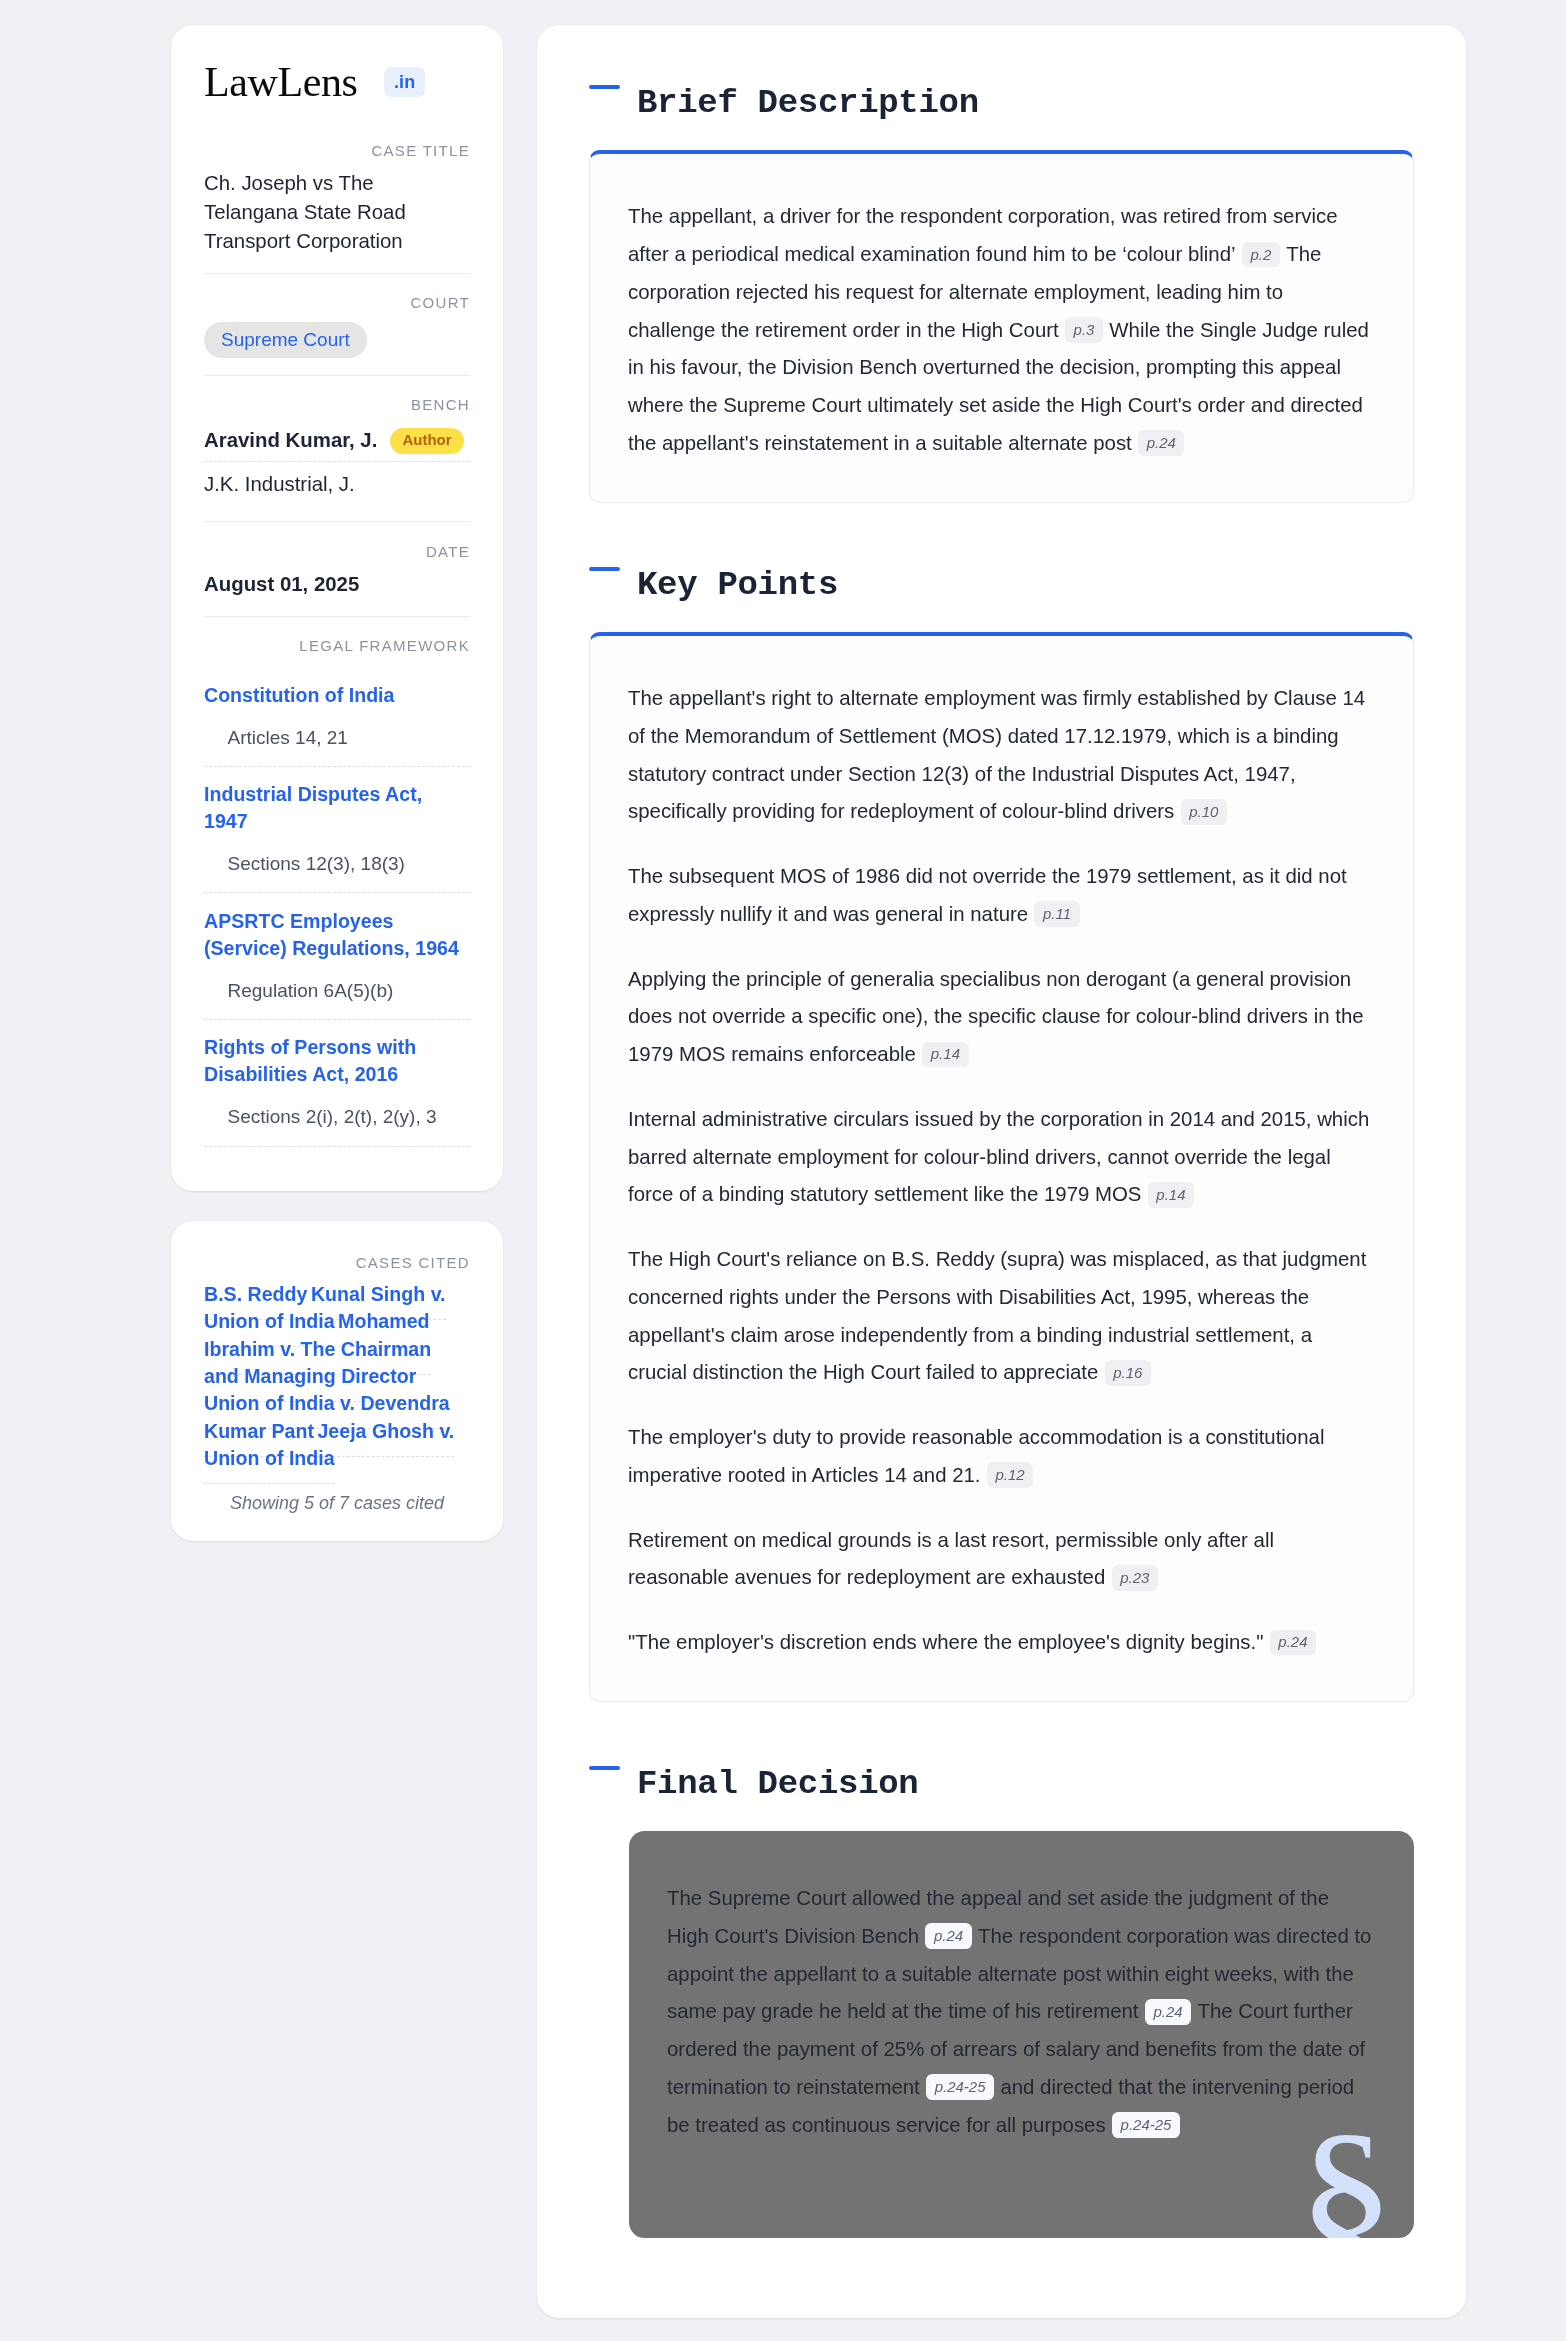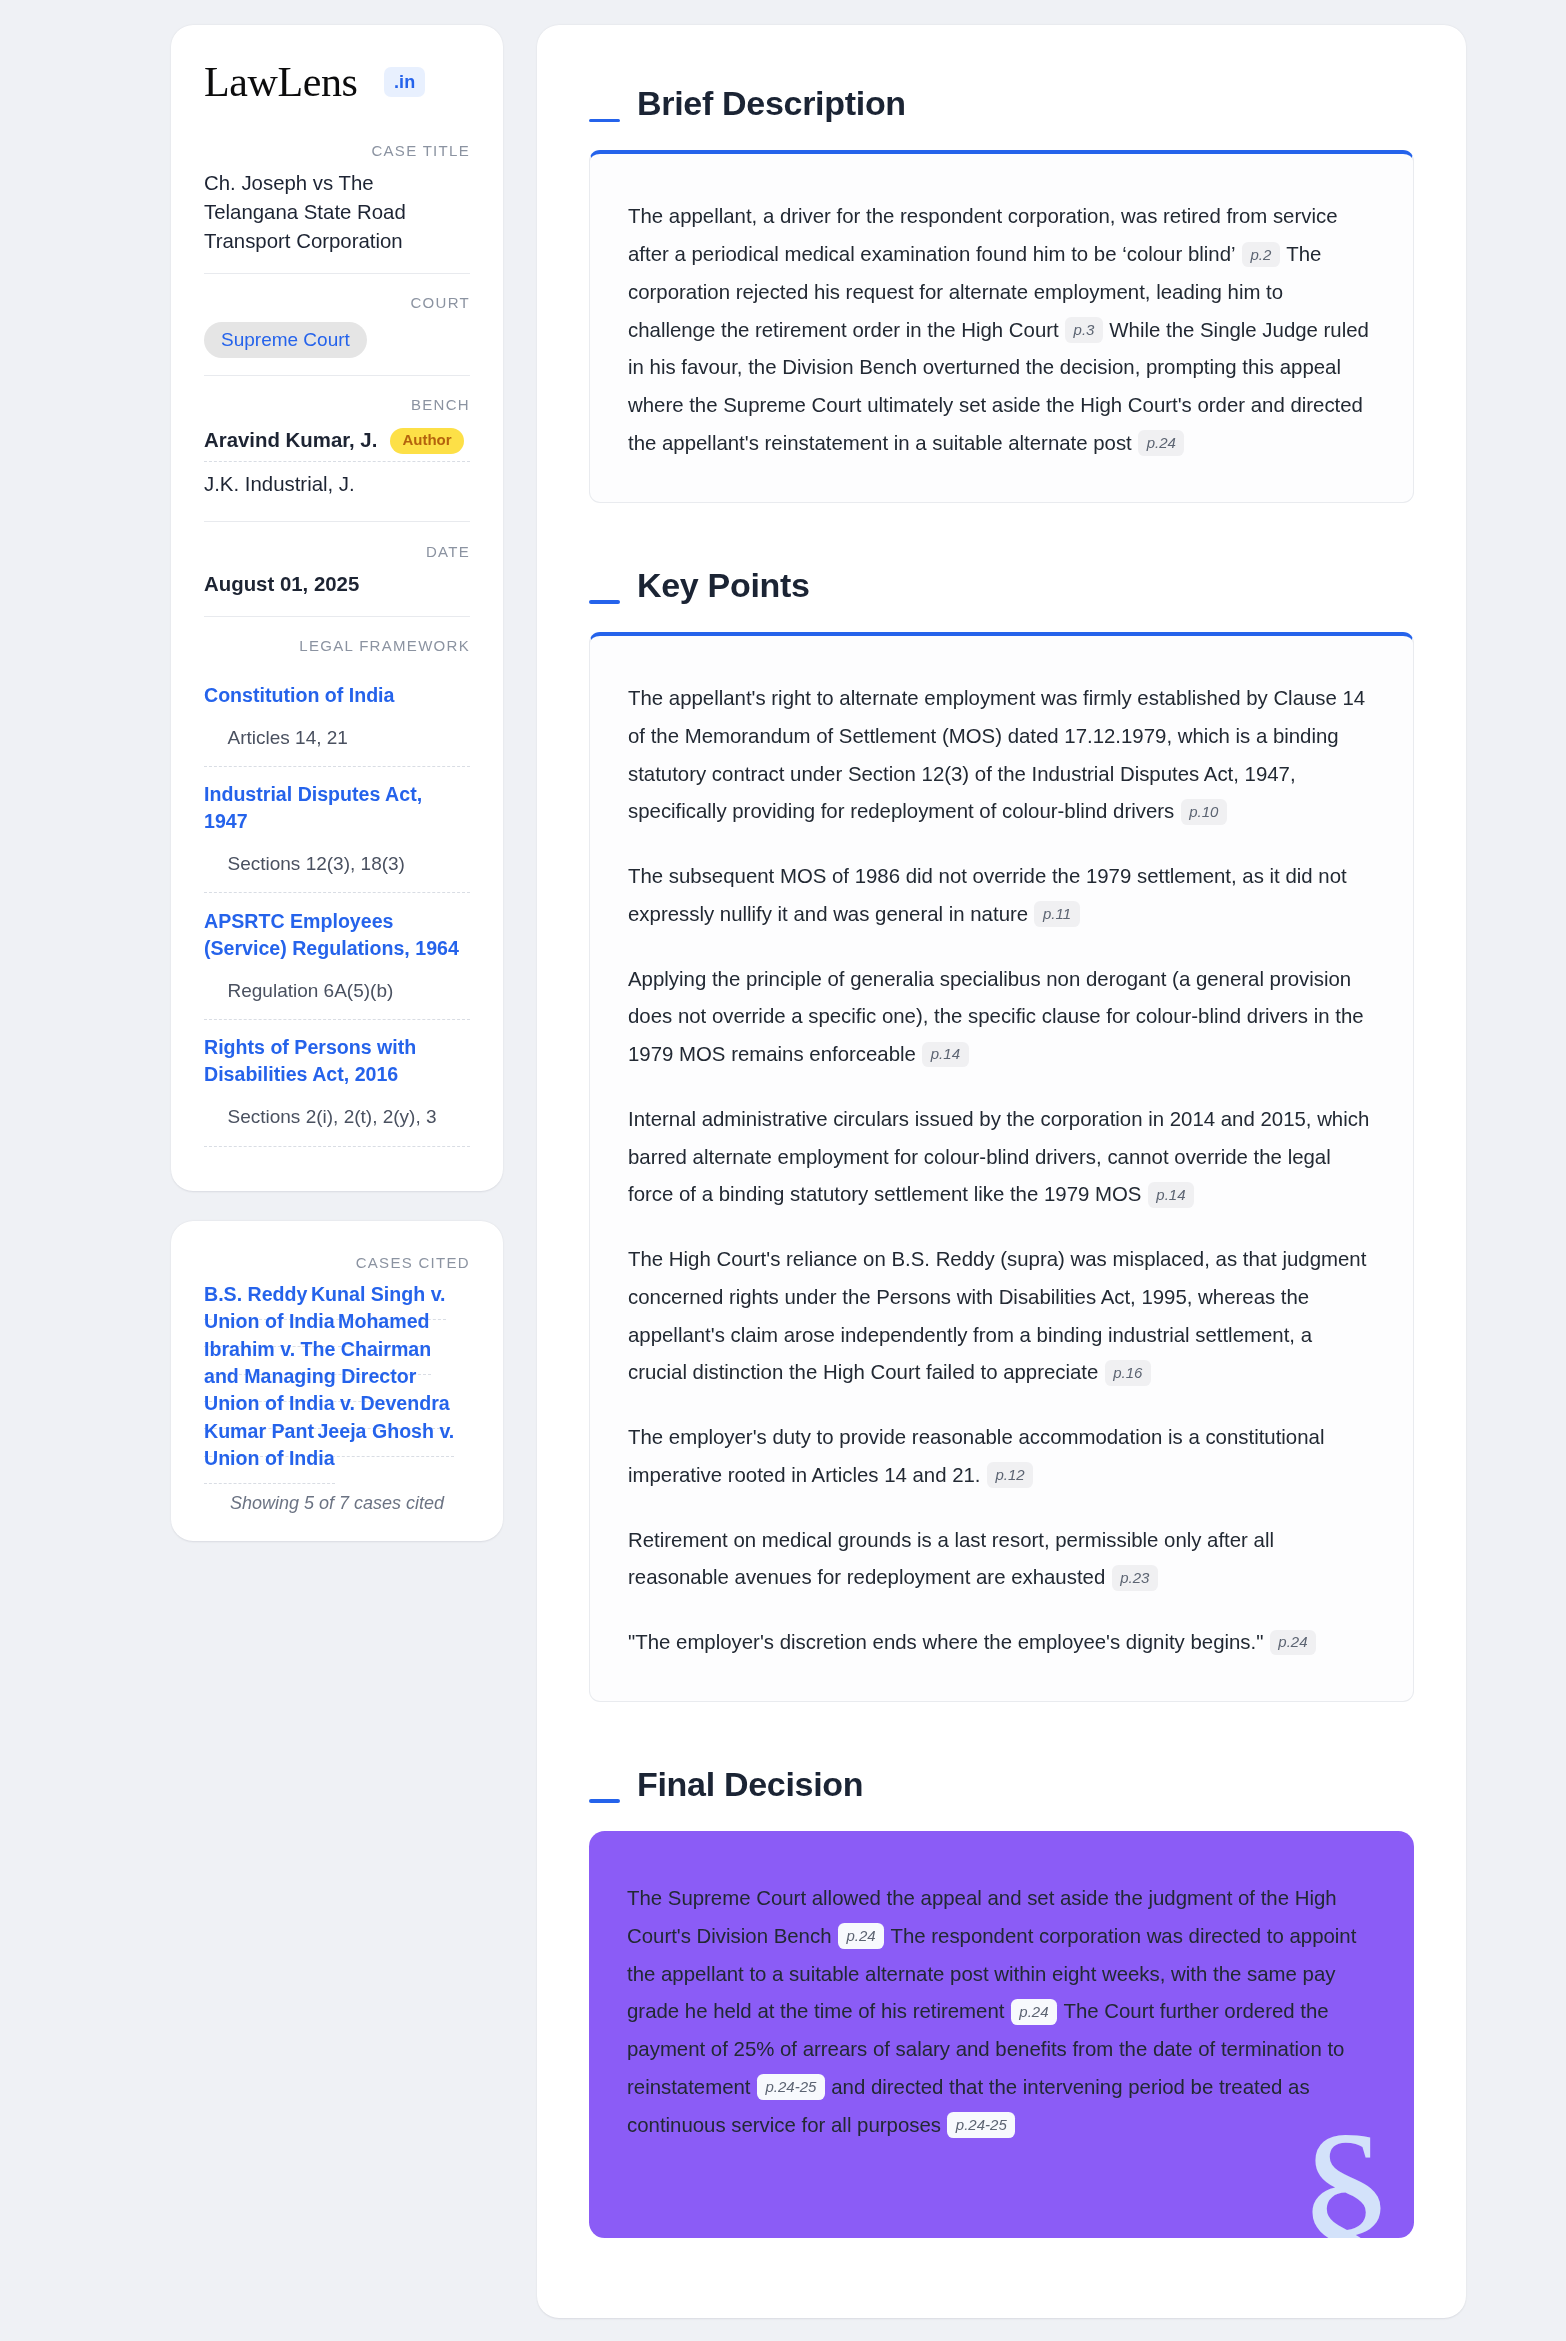--- a/index.html
+++ b/index.html
@@ -156,23 +156,24 @@
     border-radius: 22px;
     box-shadow: 0 0.8px 2.3px rgba(16,24,40,.06), 0 0.8px 1.6px rgba(16,24,40,.04);
     padding: 60px 52px 70px 52px;
     min-height: 2293px;
   }
 
   .section + .section { margin-top: 64px; }
 
   .section-head {
     display: flex;
-    align-items: flex-end;
+    align-items: flex-start;
     gap: 17px;
     margin-bottom: 28px;
+    font-family: Liberation Mono, monospace;
   }
   .dash {
     width: 31px;
     height: 3.9px;
     background: #2563eb;
     border-radius: 2.3px;
     flex: 0 0 31px;
   }
   .section-title {
     font-size: 34px;
@@ -185,25 +186,26 @@
   .panel {
     border: 0.8px solid #e9ebef;
     border-top: 4.7px solid #2563eb;
     border-radius: 11px;
     background: #fdfdfe;
     padding: 44px 38px 39px 38px;
   }
 
   .panel.decision {
     border: none;
-    background: #8b5cf6;
+    background: #737373;
     border-radius: 15.7px;
     padding: 49px 38px 94px 38px;
     position: relative;
     overflow: hidden;
+    margin-left: 40px;
   }
 
   .watermark {
     position: absolute;
     right: 19px;
     bottom: -61px;
     font-family: "Liberation Serif", serif;
     font-size: 196px;
     color: #d3e2fa;
     line-height: 1;

